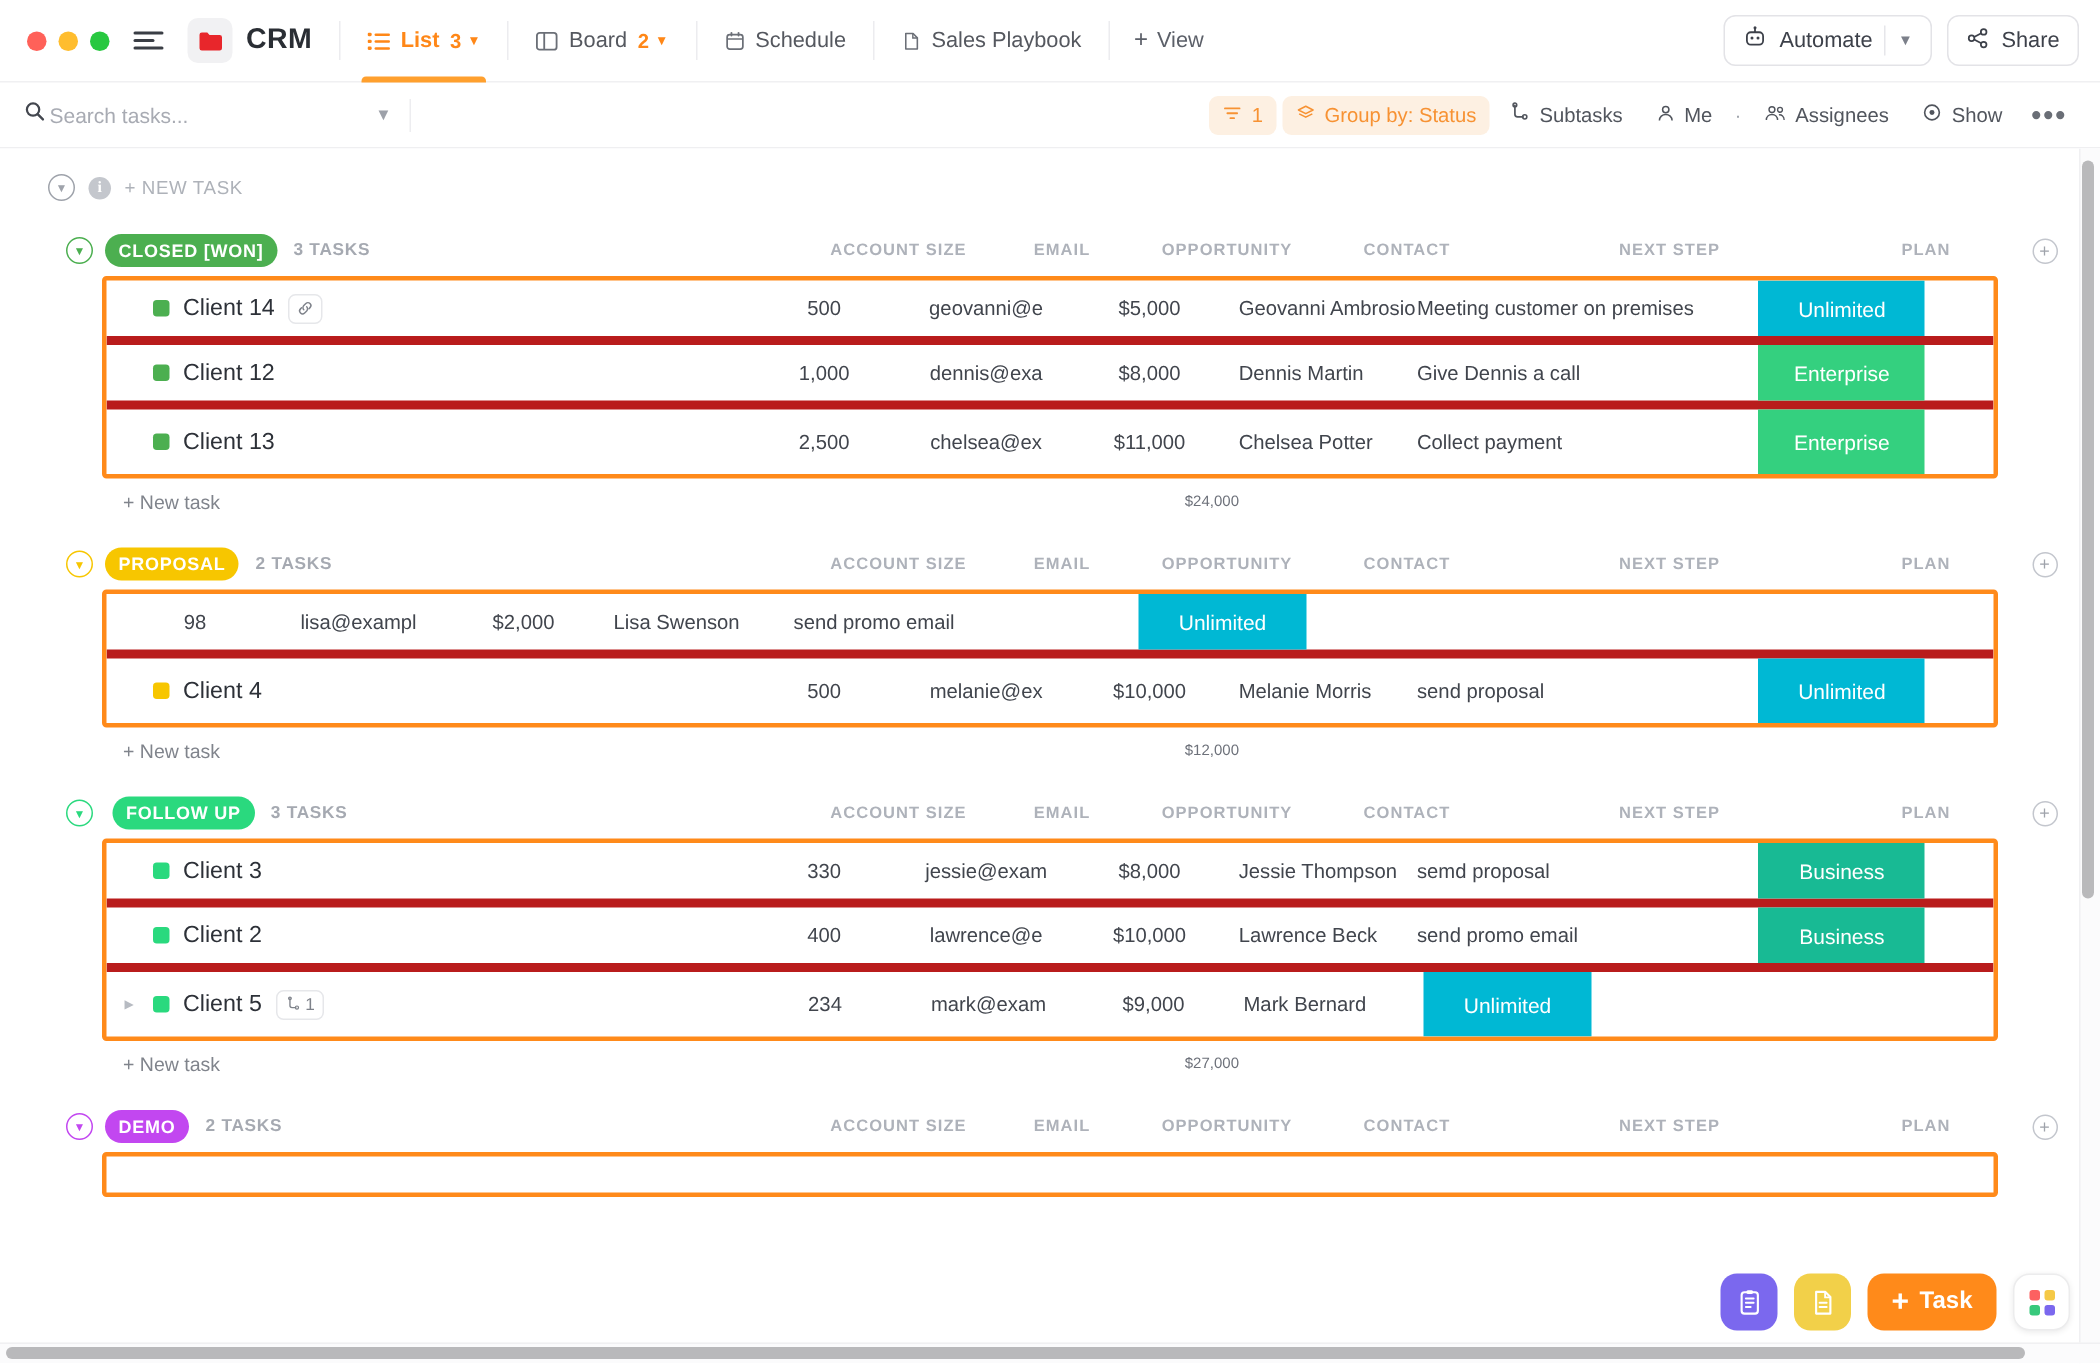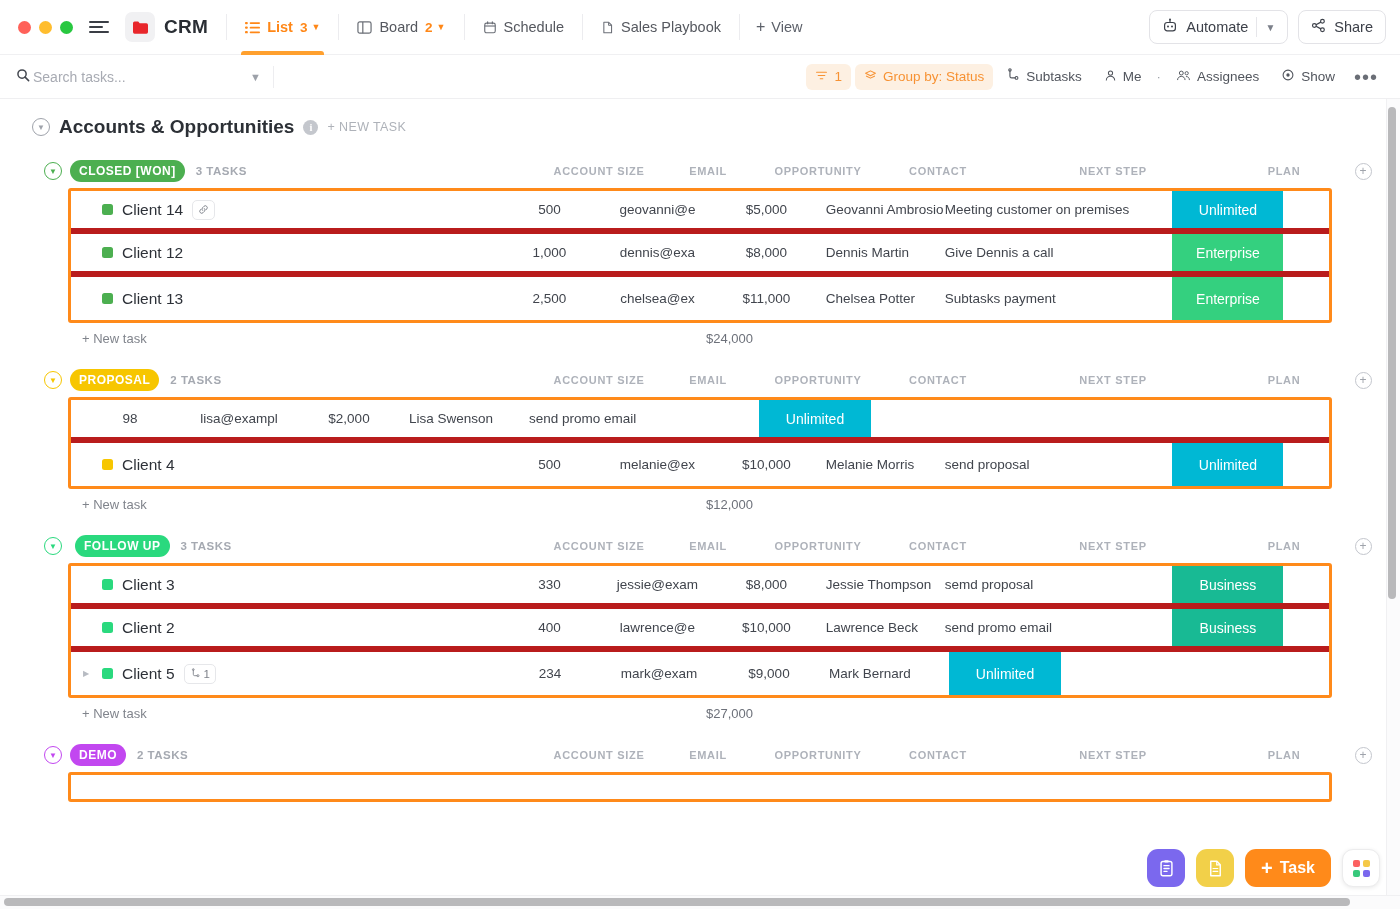--- a/index.html
+++ b/index.html
@@ -130,21 +130,21 @@
     border:1px solid #e6e7ea; border-radius:5px; font-size:11.5px; color:#7e828a;
   }
   .cell { display:flex; align-items:center; justify-content:center; font-size:13.5px; color:#41454d; text-align:center;}
   .cell.contact, .cell.next { justify-content:flex-start; }
   .cell.email { color:#41454d; overflow:hidden; white-space:nowrap; }
   .plan-cell { display:flex;align-items:center;justify-content:center; color:#fff; font-size:14px; }
   .plan-blank { }
 
   .group-footer { display:flex; align-items:center; height:30px; margin: 0 54px 0 68px; }
   .newtask { font-size:13px; color:#80848c; padding-left:14px; cursor:pointer; }
-  .sumcell { font-size:13px; color:#6d717a; text-align:left; }
+  .sumcell { font-size:10px; color:#6d717a; text-align:right; }
 
   
   .fabs { position:absolute; right:20px; bottom:22px; display:flex; align-items:center; gap:11px; z-index:20;}
   .fab { width:38px;height:38px;border-radius:11px; display:flex;align-items:center;justify-content:center; cursor:pointer;}
   .fab.purple { background:#7b68ee; }
   .fab.yellow { background:#f2d049; }
   .fab-task { height:38px; border-radius:11px; background:#ff8a1a; color:#fff;
      display:flex;align-items:center;gap:7px; padding:0 16px; font-size:16px; font-weight:600; cursor:pointer;}
   .fab.white { background:#fff; border:1px solid #ececed; box-shadow:0 1px 4px rgba(0,0,0,.09); }
   .grid4 { display:grid; grid-template-columns:7px 7px; grid-template-rows:7px 7px; gap:3px; }
@@ -367,21 +367,20 @@
 
       <div class="ellipsis">•••</div>
     </div>
   </div>
 
   <div class="content">
     <div class="scrollarea">
 
       <div class="list-title-row">
         <span class="grp-chev" style="position:relative;left:0;color:#9fa3ab;">▼</span>
-        <span class="list-title">Accounts &amp; Opportunities</span>
         <span class="info-ico">i</span>
         <span class="new-task-top">+ NEW TASK</span>
       </div>
 
       <div id="groups-container">
           <div class="group">
             <div class="group-header">
               <span class="grp-chev" style="color: rgb(76, 175, 80);">▼</span>
               <span class="status-chip" style="background: rgb(76, 175, 80);">CLOSED [WON]</span>
               <span class="task-count">3 TASKS</span>
@@ -437,21 +436,21 @@
               <div class="row">
                 <div class="row-name" style="width: 420px;">
                   <span class="expand-arrow empty">▶</span>
                   <span class="sq" style="background: rgb(76, 175, 80);"></span>
                   <span class="cname">Client 13</span>
                 </div>
                 <div class="cell " style="width: 118px;">2,500</div>
                 <div class="cell email" style="width: 100px;">chelsea@ex</div>
                 <div class="cell " style="width: 120px;">$11,000</div>
                 <div class="cell contact" style="width: 120px;">Chelsea Potter</div>
-                <div class="cell next" style="width: 230px;">Subtasks payment</div>
+                <div class="cell next" style="width: 230px;">Collect payment</div>
                 <div class="plan-cell" style="width: 112px; background: rgb(52, 208, 127);">Enterprise</div>
                 <div class="cell plan-blank" style="width: 46px;"></div>
               </div>
             </div>
             <div class="group-footer">
               <div class="newtask" style="width: 420px;">+ New task</div>
               <div style="width: 118px;"></div>
               <div style="width: 100px;"></div>
               <div class="sumcell" style="width: 120px;">$24,000</div>
             </div>

